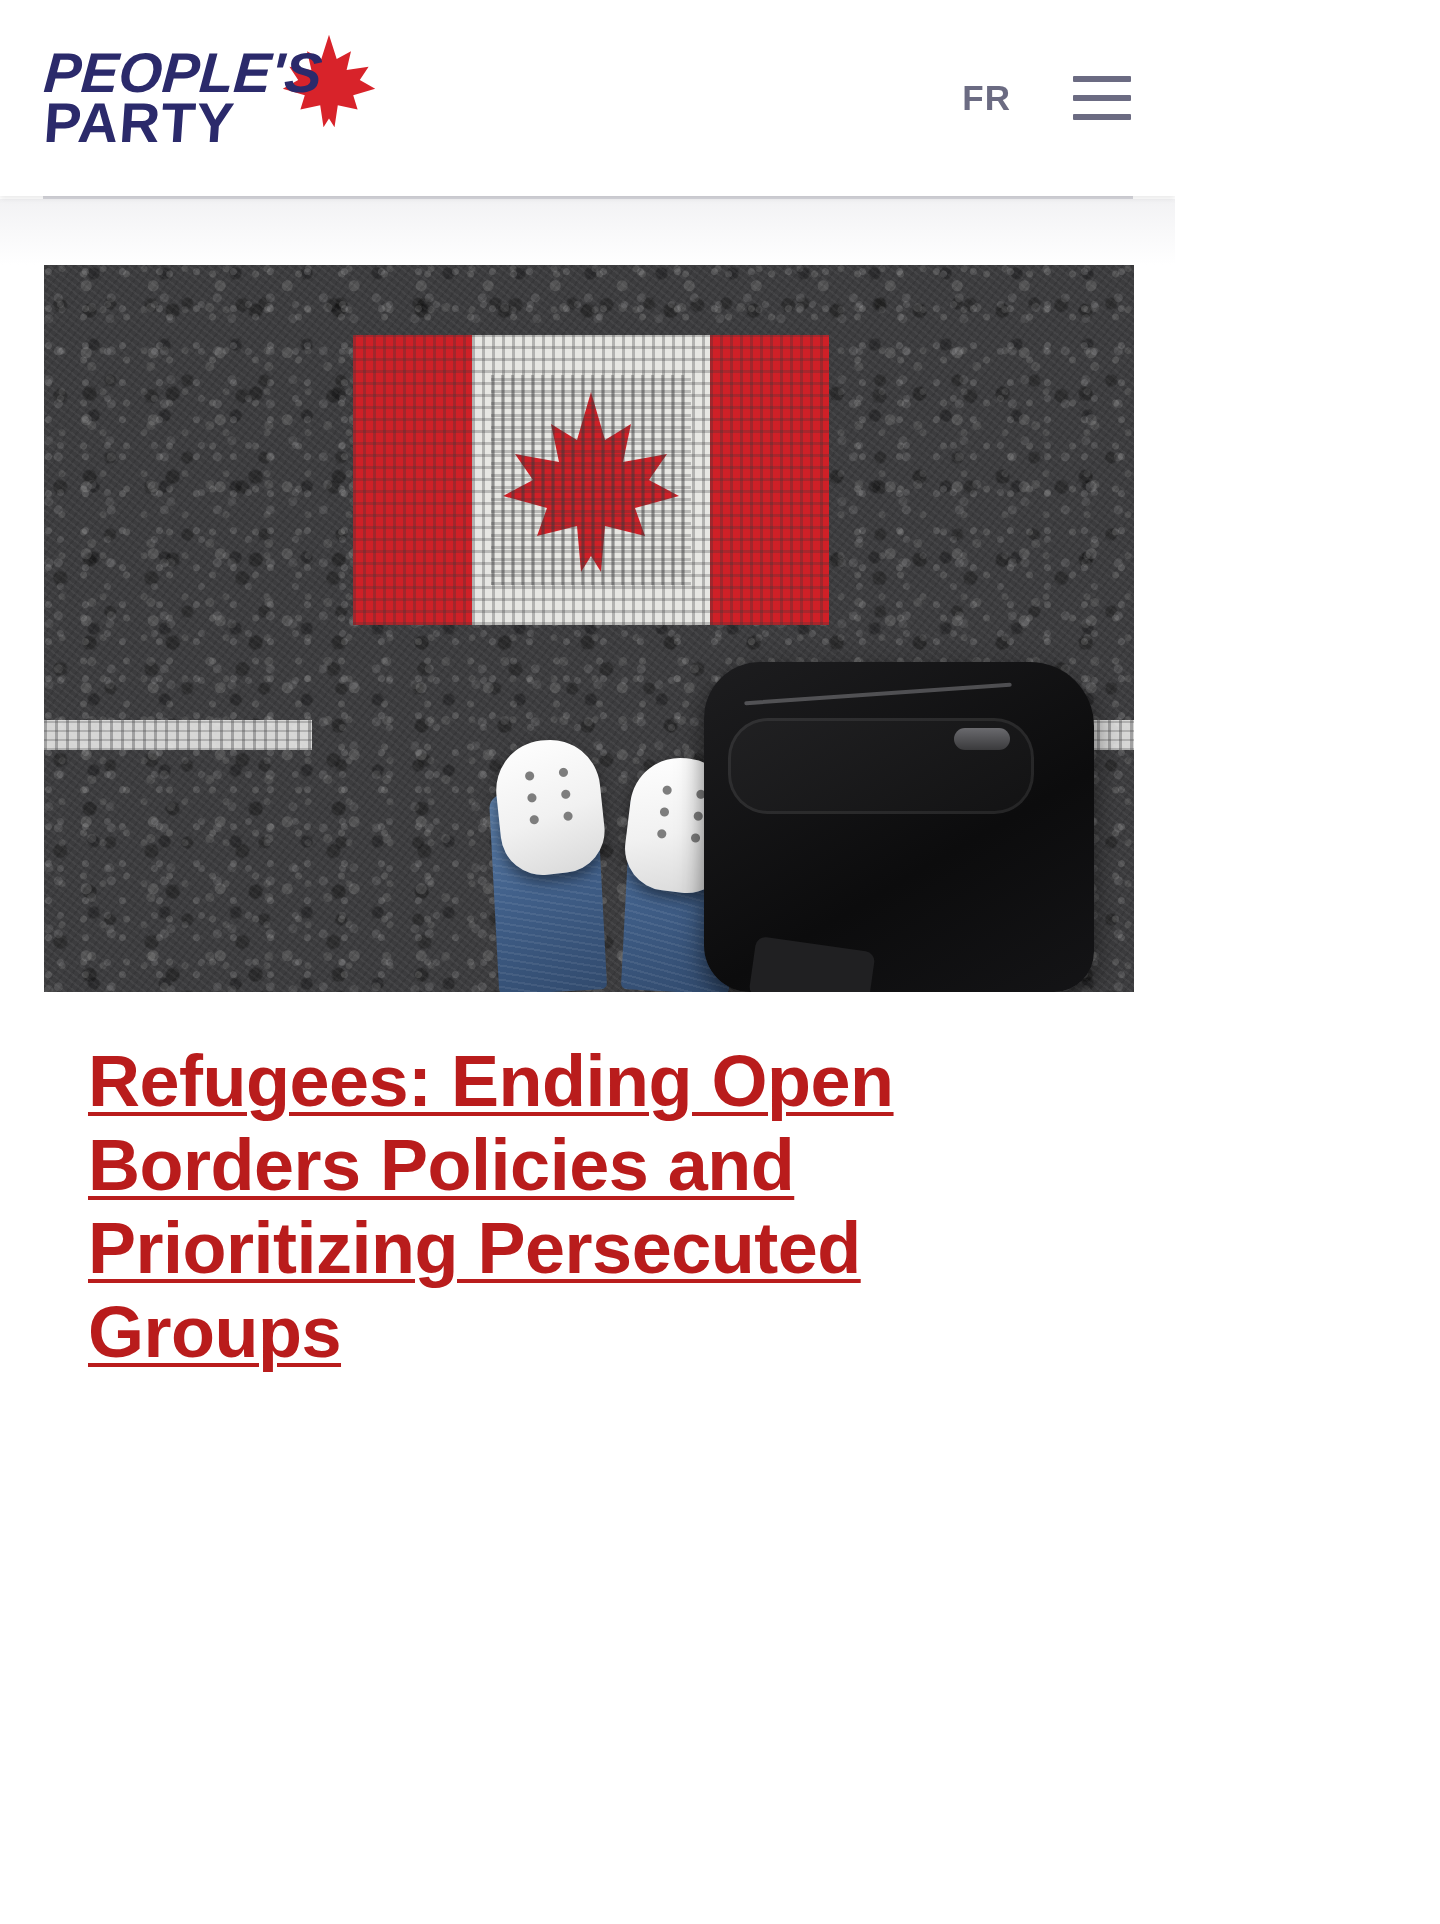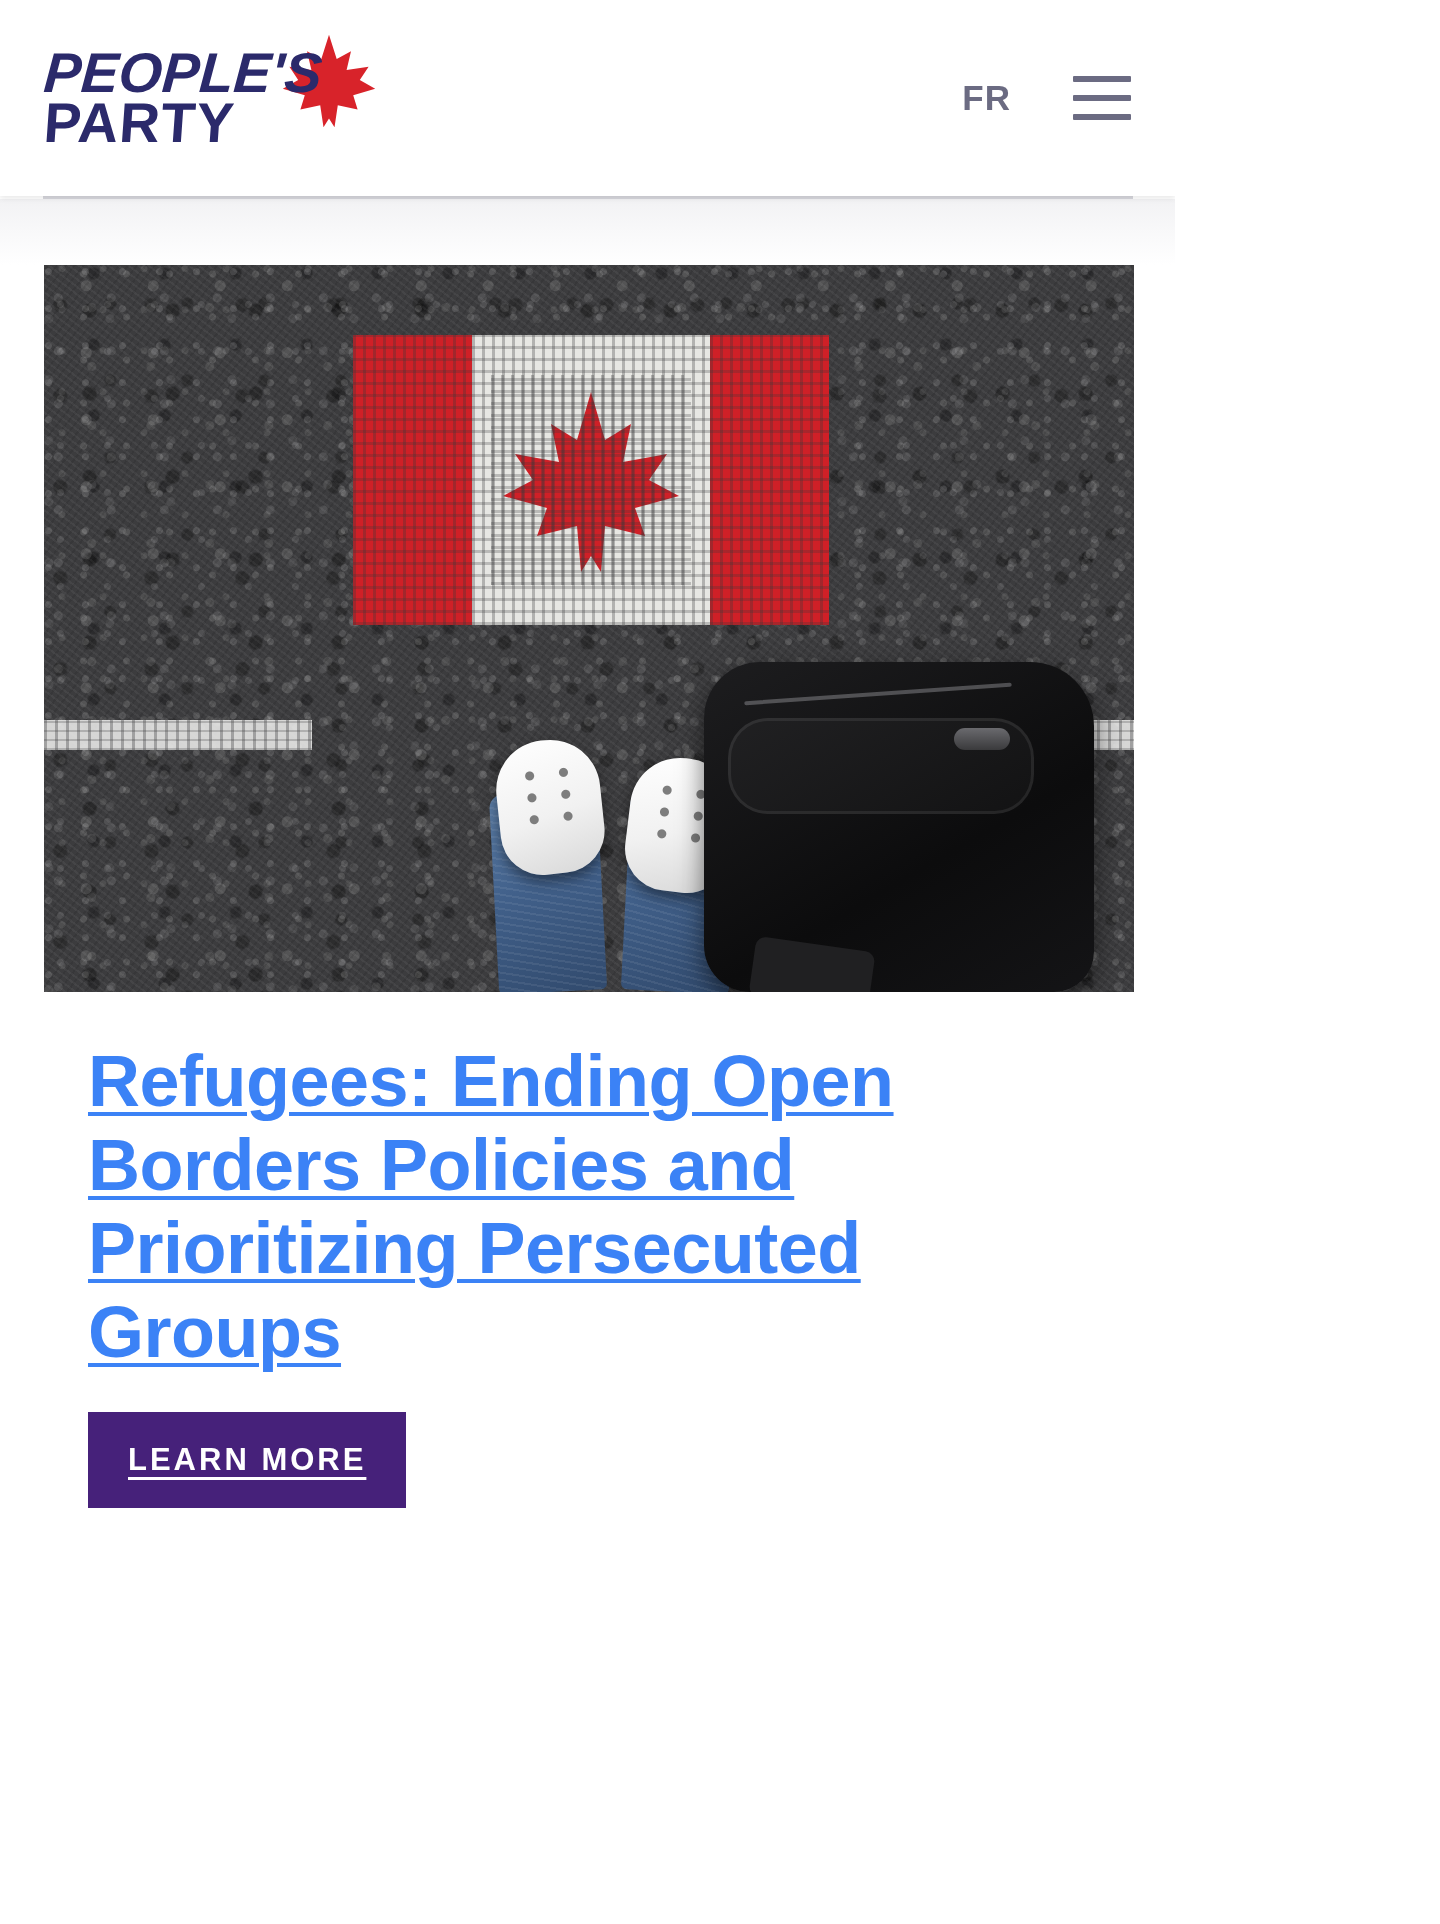--- a/index.html
+++ b/index.html
@@ -316,21 +316,21 @@
   
   .feature-body {
     padding: 48px 44px 0 44px;
     box-sizing: border-box;
   }
   .feature-title {
     display: inline;
     font-size: 72px;
     line-height: 1.16;
     font-weight: 800;
-    color: #3b82f6;
+    color: #b91c1c;
     text-decoration: underline;
     text-decoration-thickness: 4px;
     text-underline-offset: 6px;
     letter-spacing: -0.5px;
     cursor: pointer;
   }
   .title-row { margin: 0 0 38px 0; }
 
   .learn-more {
     display: inline-block;
@@ -417,20 +417,17 @@
         <div class="badge"></div>
         <div class="strap"></div>
       </div>
     </div>
 
     <div class="feature-body">
       <div class="title-row">
         <a class="feature-title" href="#">Refugees: Ending Open Borders Policies and Prioritizing Persecuted Groups</a>
       </div>
 
-      <a class="learn-more" href="#">
-        <span>LEARN MORE</span>
-      </a>
     </div>
 
   </section>
 
 </div>
 
 </body></html>

